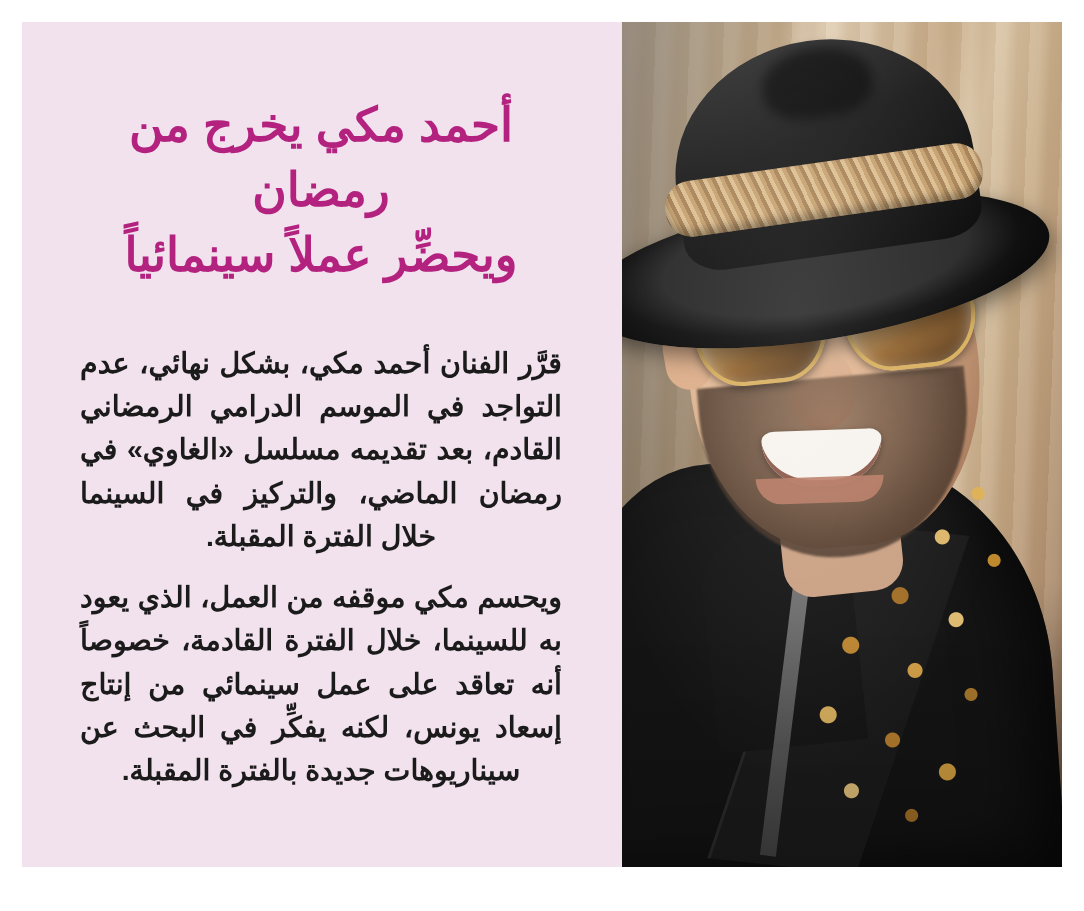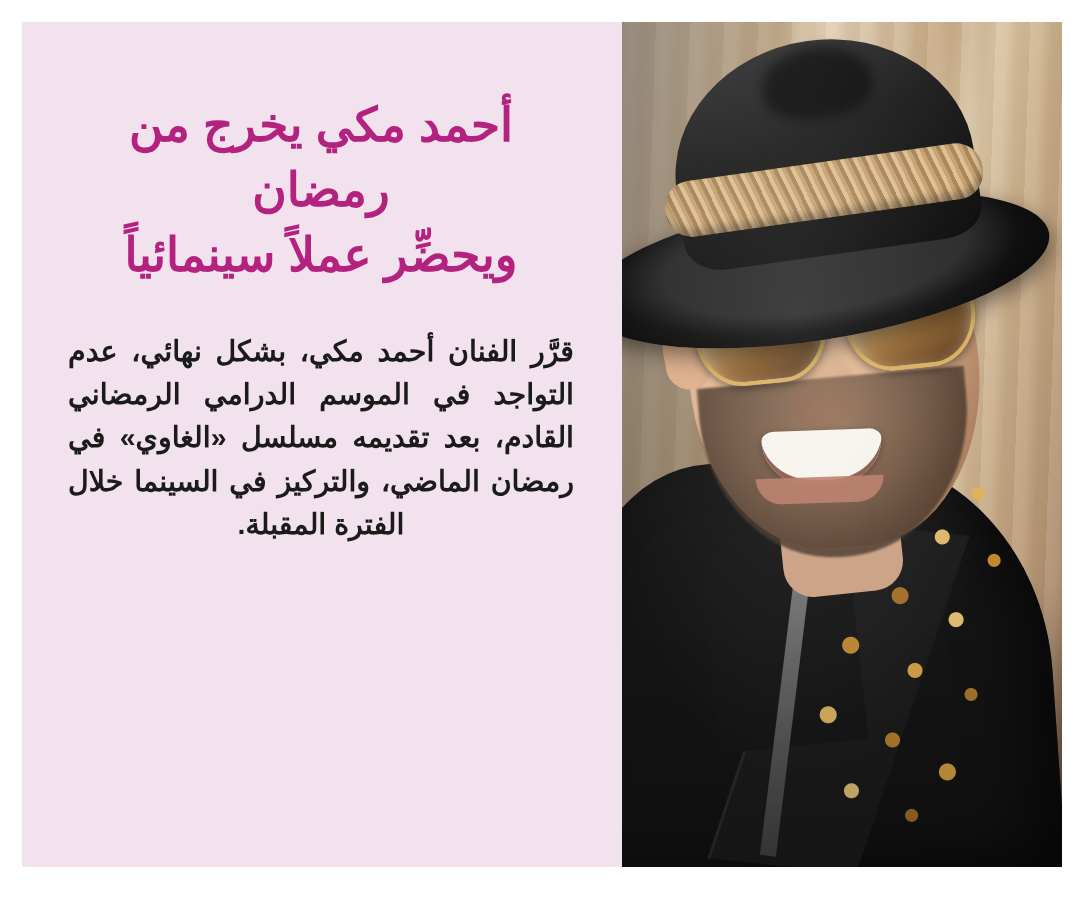--- a/index.html
+++ b/index.html
@@ -64,21 +64,21 @@
     color: #1b1b1b;
     font-size: 28.5px;
     font-weight: bold;
     line-height: 1.52;
     text-align: justify;
     text-align-last: center;
     direction: rtl;
   }
 
   .body-block p {
-    margin: 6px;
+    margin: 18px;
   }
 
   .body-block p + p {
     margin-top: 8px;
   }
 
   
   .photo-col {
     width: 440px;
     position: relative;
@@ -380,20 +380,21 @@
 
     <div class="text-col">
 
       <h1 class="headline">
         <span class="line">أحمد مكي يخرج من رمضان</span>
         <span class="line">ويحضِّر عملاً سينمائياً</span>
       </h1>
 
       <div class="body-block">
         <p>قرَّر الفنان أحمد مكي، بشكل نهائي، عدم التواجد في الموسم الدرامي الرمضاني القادم، بعد تقديمه مسلسل «الغاوي» في رمضان الماضي، والتركيز في السينما خلال الفترة المقبلة.</p>
+        <p>ويحسم مكي موقفه من العمل، الذي يعود به للسينما، خلال الفترة القادمة، خصوصاً أنه تعاقد على عمل سينمائي من إنتاج إسعاد يونس، لكنه يفكِّر في البحث عن سيناريوهات جديدة بالفترة المقبلة.</p>
       </div>
 
     </div>
 
     <div class="photo-col">
       <div class="photo" role="img" aria-label="رجل يرتدي قبعة سوداء ونظارة شمسية وجاكيت مطرز">
         <div class="bg-wood"></div>
         <div class="bg-shadow-left"></div>
         <div class="bg-shadow-bottom"></div>
 

